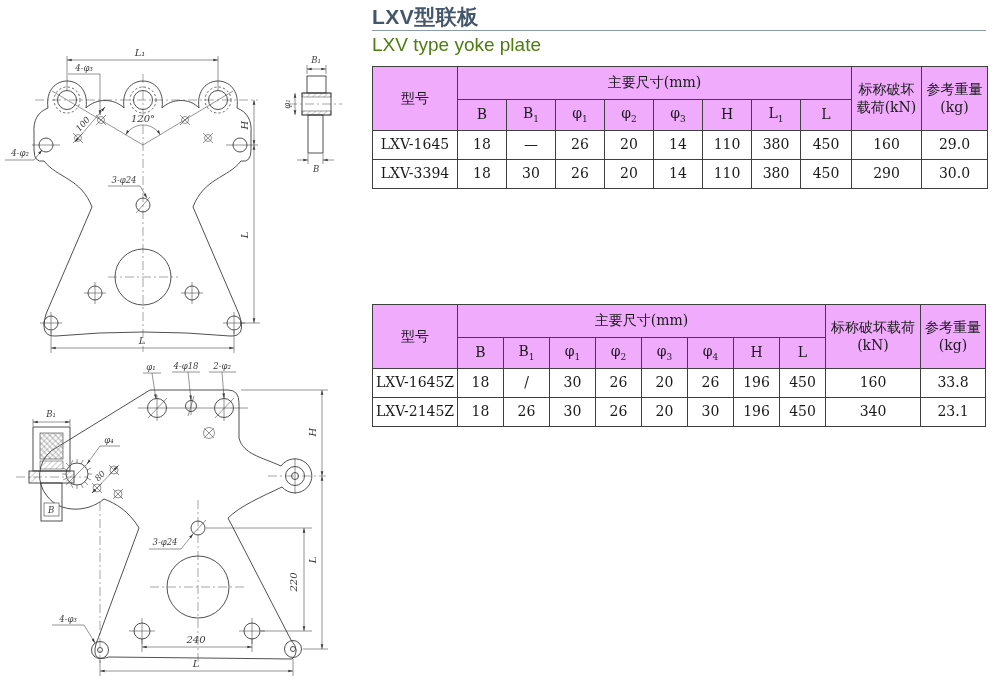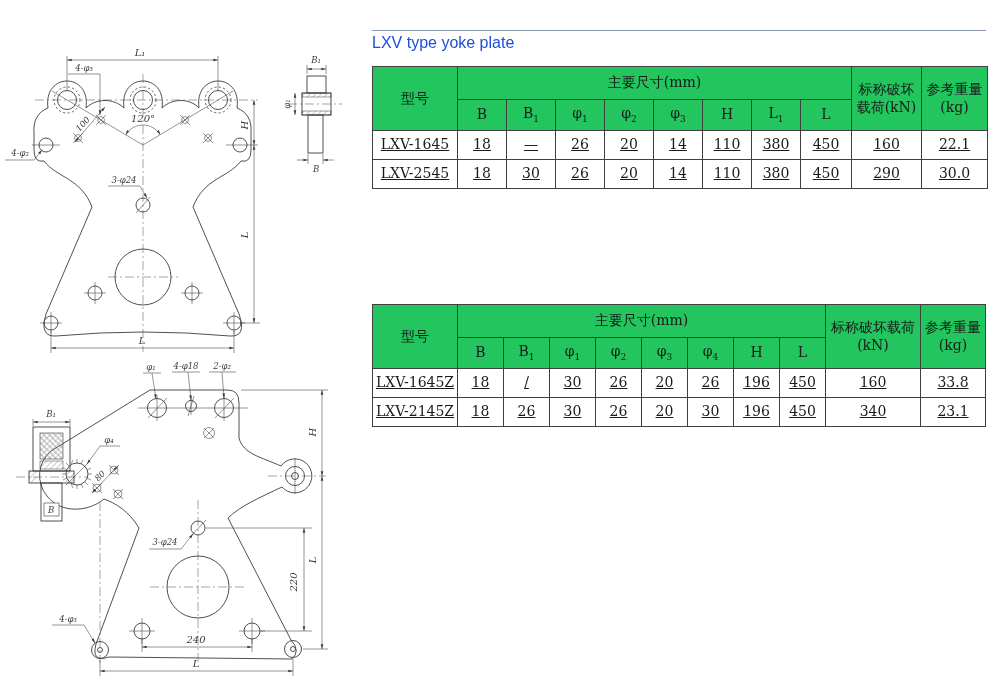--- a/index.html
+++ b/index.html
@@ -2,49 +2,50 @@
 <html><head>
 <meta charset="utf-8">
 <style>
   html,body{margin:0;padding:0;background:#fff;}
   body{width:994px;height:680px;position:relative;font-family:"Liberation Sans","DejaVu Sans",sans-serif;color:#222;}
   .sheet{position:absolute;inset:0;background:#fff;overflow:hidden;}
 
   
   .page-title{position:absolute;left:372px;top:3px;font-size:21px;font-weight:600;color:#44566c;letter-spacing:.5px;}
   .title-rule{position:absolute;left:372px;top:30px;width:614px;border-top:1px solid #8a99ad;}
-  .page-subtitle{position:absolute;left:372px;top:34px;font-size:16px;color:#1d4ed8;}
+  .page-subtitle{position:absolute;left:372px;top:34px;font-size:19px;color:#4d7c0f;}
 
   
   table.spec{border-collapse:collapse;table-layout:fixed;position:absolute;left:372px;
     font-family:"DejaVu Serif","Liberation Serif",serif;color:#1a1a1a;}
   table.spec td,table.spec th{border:1px solid #3f3f3f;text-align:center;vertical-align:middle;
     font-weight:normal;padding:0 2px;font-size:14px;line-height:1.25;}
-  table.spec th{background:#22c55e;}
+  table.spec th{background:#f0abfc;}
   table.spec sub{font-size:9px;}
   #table1{top:66px;}
   #table2{top:304px;}
-  tr.hr1{height:33px;} tr.hr2{height:31px;} tr.dr{height:29px;text-decoration:underline;}
+  tr.hr1{height:33px;} tr.hr2{height:31px;} tr.dr{height:29px;}
 
   
   svg{position:absolute;}
   #svg1{left:0;top:30px;}
   #svg2{left:0;top:360px;}
   .o{fill:none;stroke:#3c3c3c;stroke-width:.9;}
   .t{fill:none;stroke:#3c3c3c;stroke-width:.55;}
   .cl{fill:none;stroke:#4a4a4a;stroke-width:.5;stroke-dasharray:9 3 2 3;}
   .kn{fill:none;stroke:#3c3c3c;stroke-width:.8;stroke-dasharray:2.2 2.2;}
   .dimtxt{fill:#3c3c3c;font-family:"DejaVu Serif","Liberation Serif",serif;font-style:italic;font-size:10px;text-anchor:middle;}
   .dimtxt.small{font-size:8.5px;}
 </style>
 </head>
 <body>
 
 <div class="sheet">
 
+  <div class="page-title">LXV型联板</div>
   <div class="title-rule"></div>
   <div class="page-subtitle">LXV type yoke plate</div>
 
   <table class="spec" id="table1">
       <colgroup>
         <col style="width: 85px;">
         <col style="width: 49px;">
         <col style="width: 49px;">
         <col style="width: 49px;">
         <col style="width: 49px;">
@@ -78,24 +79,24 @@
           <td>LXV-1645</td>
           <td>18</td>
           <td>—</td>
           <td>26</td>
           <td>20</td>
           <td>14</td>
           <td>110</td>
           <td>380</td>
           <td>450</td>
           <td>160</td>
-          <td>22.1</td>
+          <td>29.0</td>
         </tr>
         <tr class="dr">
-          <td>LXV-2545</td>
+          <td>LXV-3394</td>
           <td>18</td>
           <td>30</td>
           <td>26</td>
           <td>20</td>
           <td>14</td>
           <td>110</td>
           <td>380</td>
           <td>450</td>
           <td>290</td>
           <td>30.0</td>

